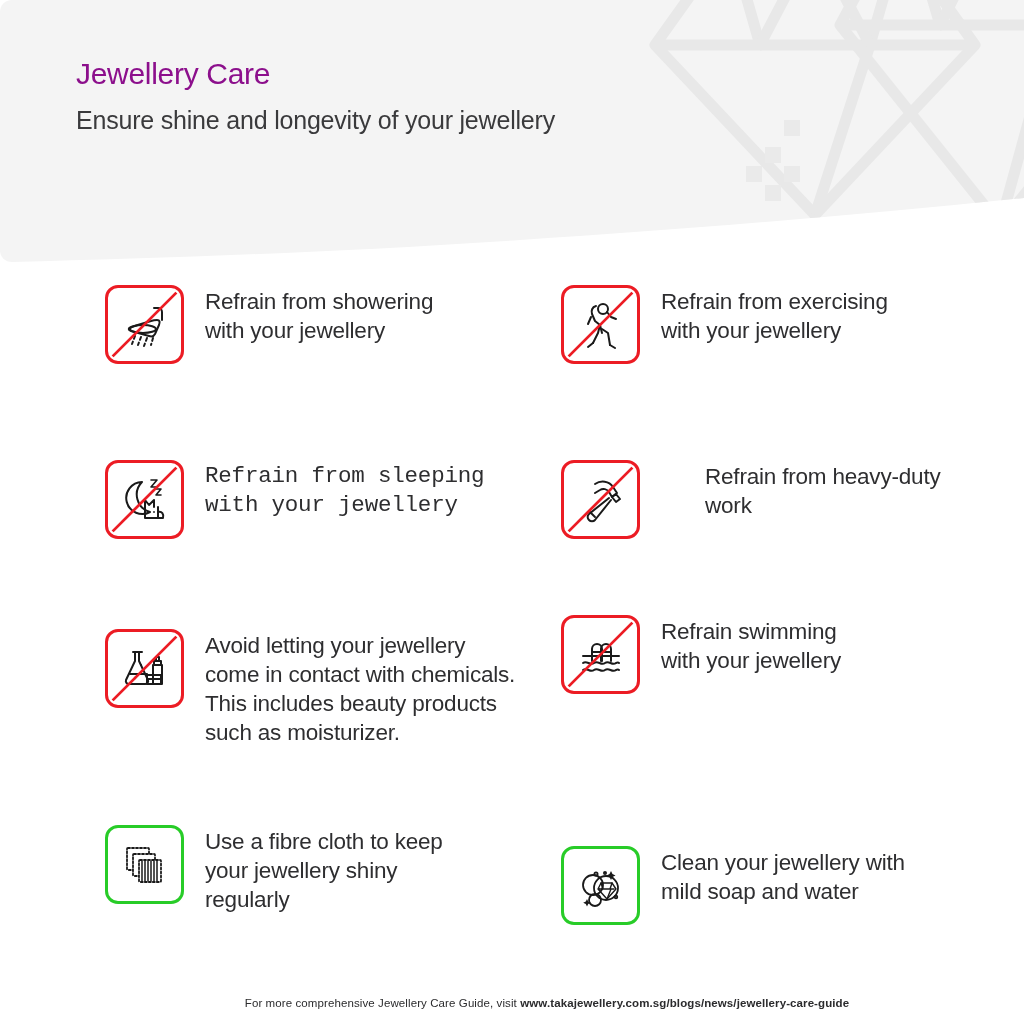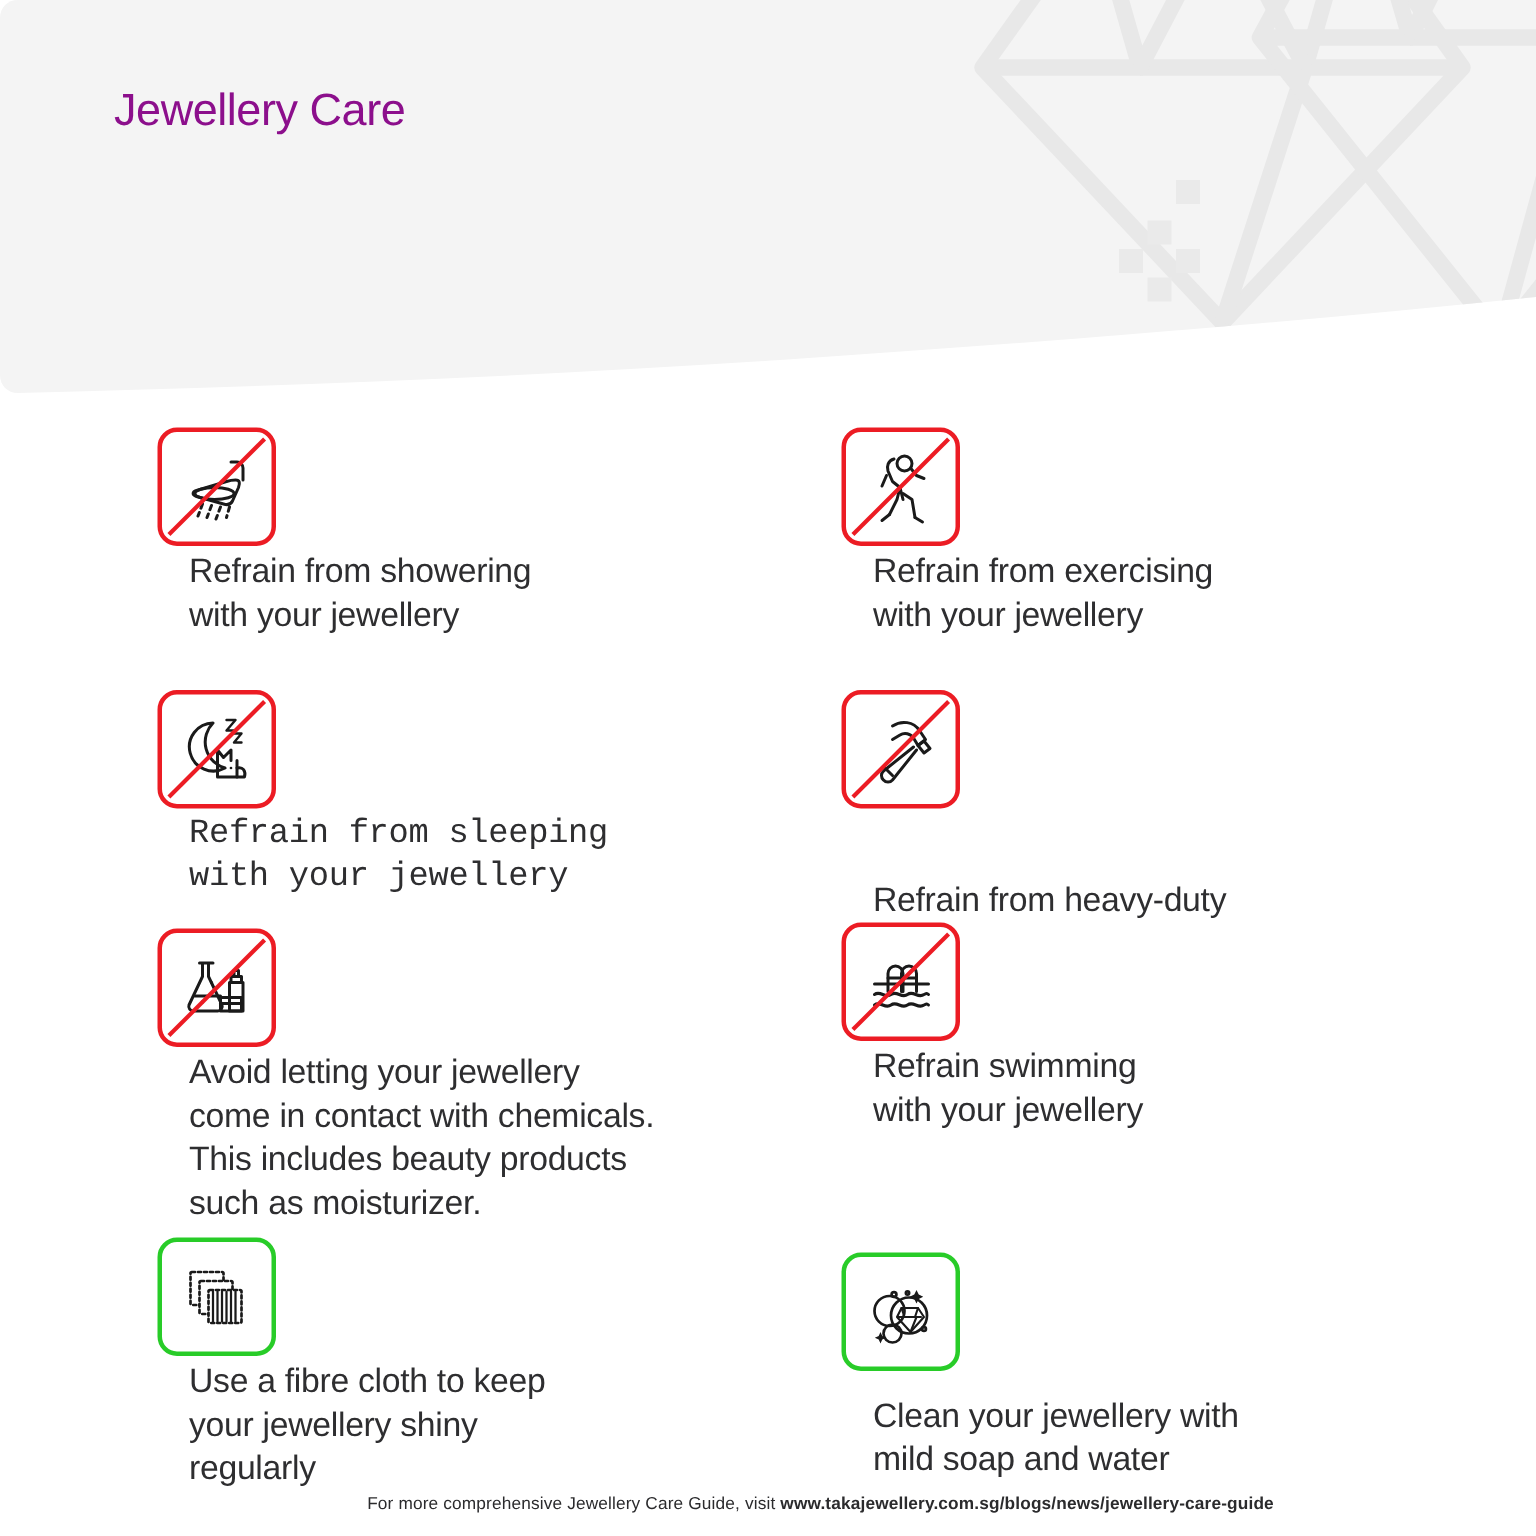--- a/index.html
+++ b/index.html
@@ -70,21 +70,20 @@
     width: 1024px;
   }
   .tip-row {
     position: relative;
     width: 1024px;
   }
   .tip-item {
     position: absolute;
     display: flex;
     align-items: flex-start;
-    flex-direction: column;
   }
   .tip-item.col-left  { left: 105px; }
   .tip-item.col-right { left: 561px; }
 
   .icon-box {
     position: relative;
     width: 79px;
     height: 79px;
     min-width: 79px;
     border-radius: 13px;
@@ -173,20 +172,21 @@
           <rect x="765" y="147" width="16" height="16"></rect>
           <rect x="746" y="166" width="16" height="16"></rect>
           <rect x="784" y="166" width="16" height="16"></rect>
           <rect x="765" y="185" width="16" height="16"></rect>
         </g>
       </g>
     </svg>
 
     <div id="header-text">
       <h1 id="page-title">Jewellery Care</h1>
+      <p id="page-subtitle">Ensure shine and longevity of your jewellery</p>
     </div>
   </div>
 
   <div id="tips-grid">
 
     <div class="tip-row" style="height:172px;">
 
       <div class="tip-item col-left" style="top:17px;">
         <div class="icon-box">
           <svg class="glyph" width="58" height="58" viewBox="0 0 58 58" fill="none" stroke="#1a1a1a" stroke-width="2" stroke-linecap="round" stroke-linejoin="round">
@@ -257,21 +257,21 @@
               <line x1="5" y1="74" x2="74" y2="5" stroke="#ec1c24" stroke-width="3"></line>
             </svg>
         </div>
         <div class="tip-text">Refrain from heavy-duty
 work</div>
       </div>
     </div>
 
     <div class="tip-row" style="height:190px;">
 
-      <div class="tip-item col-left" style="top:4px;">
+      <div class="tip-item col-left" style="top:14px;">
         <div class="icon-box">
           <svg class="glyph" width="56" height="56" viewBox="0 0 56 56" fill="none" stroke="#1a1a1a" stroke-width="2" stroke-linecap="round" stroke-linejoin="round">
             <path d="M16 11 h9 M18 11 v9 l-9 19 a3 3 0 0 0 3 4 h16 a3 3 0 0 0 3 -4 l-9 -19 v-9"></path>
             <path d="M13 33 h17"></path>
             <circle cx="18" cy="37" r="1.2" fill="#1a1a1a" stroke="none"></circle>
             <circle cx="24" cy="24" r="1" fill="#1a1a1a" stroke="none"></circle>
             <path d="M37 20 h7 v4 h-7 z"></path>
             <path d="M39 16 h3 v4 h-3 z"></path>
             <path d="M36 24 h9 v19 h-9 z"></path>
             <path d="M30 34 h14 v9 h-14 z"></path>
@@ -317,21 +317,21 @@
             <g stroke-width="1.5">
               <path d="M25 24 v20 M28 24 v20 M31 24 v20 M34 24 v20 M37 24 v20 M40 24 v20"></path>
             </g>
           </svg>
         </div>
         <div class="tip-text">Use a fibre cloth to keep
 your jewellery shiny
 regularly</div>
       </div>
 
-      <div class="tip-item col-right" style="top:30px;gap:13px;">
+      <div class="tip-item col-right" style="top:41px;">
         <div class="icon-box allowed">
           <svg class="glyph" width="56" height="56" viewBox="0 0 56 56" fill="none" stroke="#1a1a1a" stroke-width="1.8" stroke-linecap="round" stroke-linejoin="round">
             <circle cx="20" cy="27" r="10"></circle>
             <circle cx="33" cy="30" r="12"></circle>
             <circle cx="22" cy="42" r="6"></circle>
             <g stroke-width="1.4">
               <path d="M28 25 h11 l4 6 l-9 10 l-9 -10 z"></path>
               <path d="M28 25 l2 6 h-4 M39 25 l-2 6 h4 M30 31 h8 l-4 10"></path>
             </g>
             <circle cx="23" cy="16" r="1.6"></circle>

